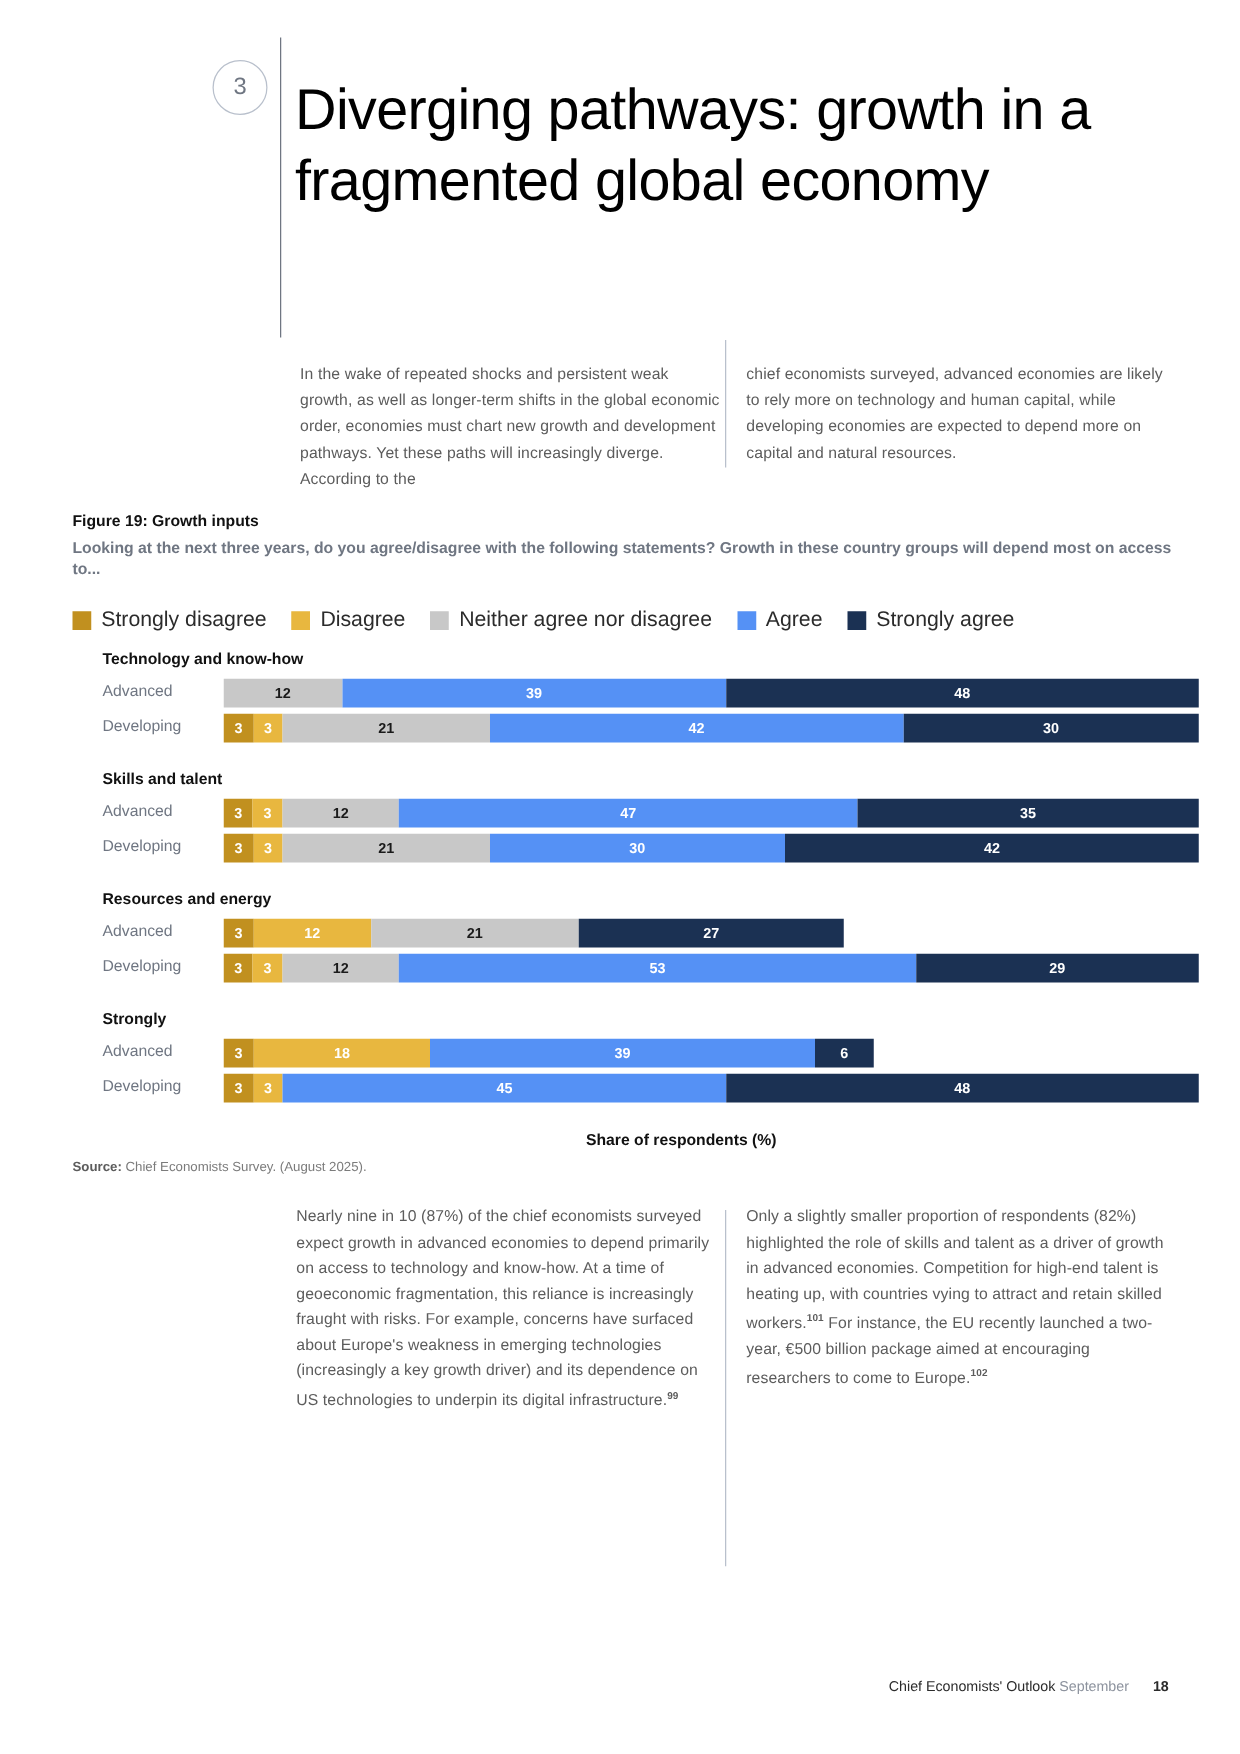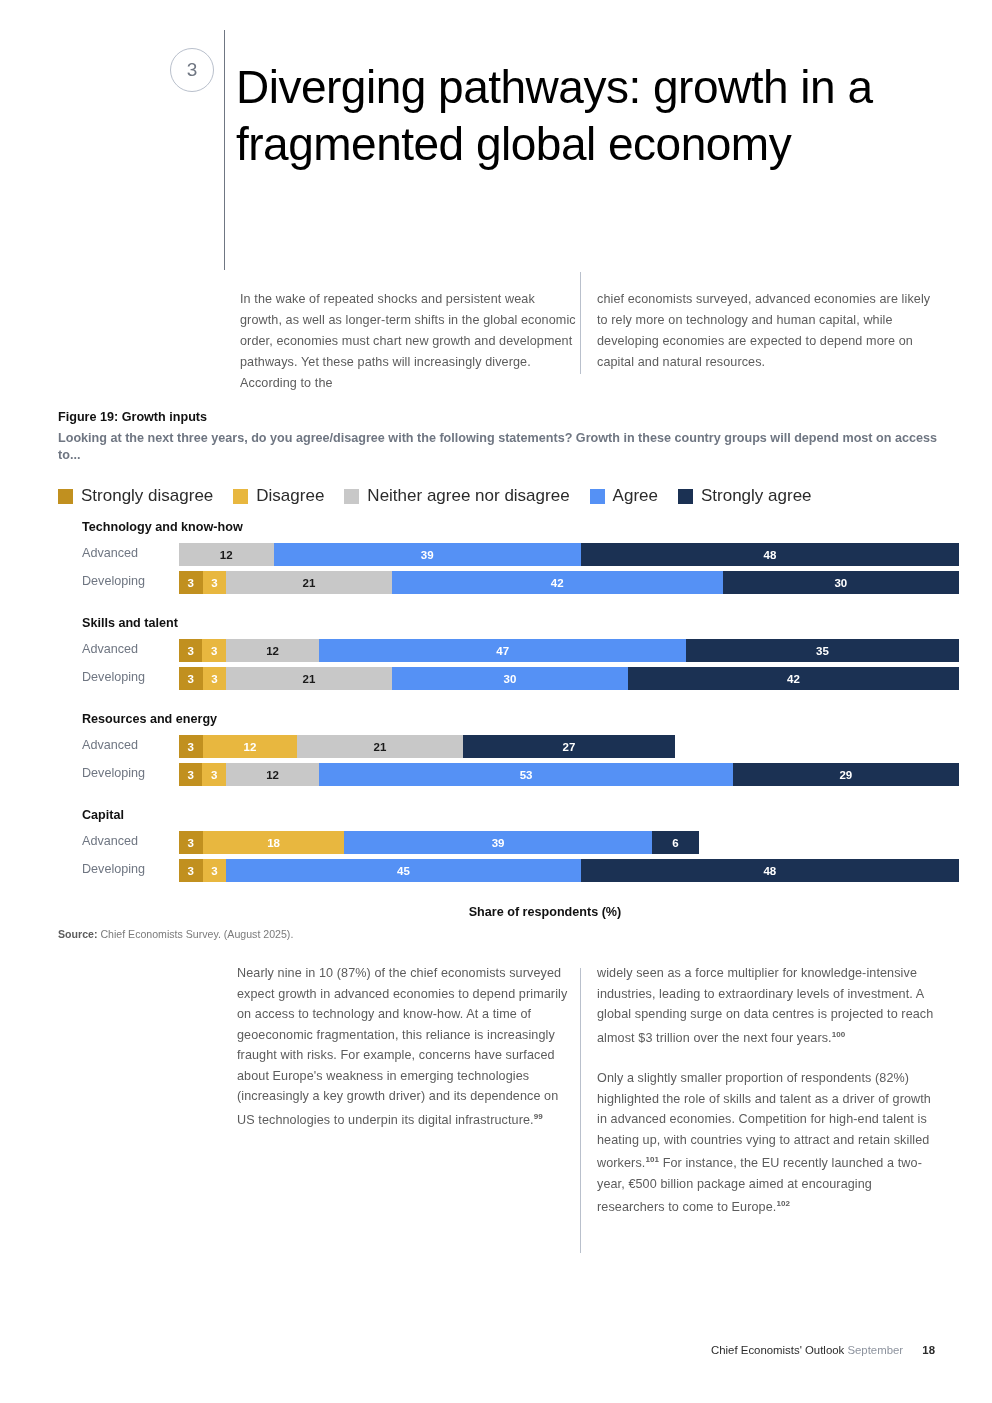--- a/index.html
+++ b/index.html
@@ -234,21 +234,21 @@
             <div class="seg" style="width: 3%; background: rgb(193, 144, 31); color: rgb(255, 255, 255);">3</div>
             <div class="seg" style="width: 3%; background: rgb(232, 183, 63); color: rgb(255, 255, 255);">3</div>
             <div class="seg" style="width: 12%; background: rgb(200, 200, 200); color: rgb(26, 26, 26);">12</div>
             <div class="seg" style="width: 53%; background: rgb(85, 145, 245); color: rgb(255, 255, 255);">53</div>
             <div class="seg" style="width: 29%; background: rgb(27, 49, 83); color: rgb(255, 255, 255);">29</div>
           </div>
         </div>
       </div>
       <div class="group-gap"></div>
       <div class="group">
-        <div class="group-title">Capital</div>
+        <div class="group-title">Strongly</div>
         <div class="row">
           <div class="row-label">Advanced</div>
           <div class="bar">
             <div class="seg" style="width: 3.0303%; background: rgb(193, 144, 31); color: rgb(255, 255, 255);">3</div>
             <div class="seg" style="width: 18.1818%; background: rgb(232, 183, 63); color: rgb(255, 255, 255);">18</div>
             <div class="seg" style="width: 39.3939%; background: rgb(85, 145, 245); color: rgb(255, 255, 255);">39</div>
             <div class="seg" style="width: 6.06061%; background: rgb(27, 49, 83); color: rgb(255, 255, 255);">6</div>
           </div>
         </div>
         <div class="row">
@@ -270,21 +270,20 @@
       <div class="source"><b>Source:</b><span> Chief Economists Survey. (August 2025).</span></div>
     </div>
 </div>
 
 <div class="body-cols">
   <div class="body-divider"></div>
   <div class="body-col left" id="body-left">
       <p><span>Nearly nine in 10 (87%) of the chief economists surveyed expect growth in advanced economies to depend primarily on access to technology and know-how. At a time of geoeconomic fragmentation, this reliance is increasingly fraught with risks. For example, concerns have surfaced about Europe's weakness in emerging technologies (increasingly a key growth driver) and its dependence on US technologies to underpin its digital infrastructure.</span><sup>99</sup></p>
     </div>
   <div class="body-col right" id="body-right">
-      <p><span>widely seen as a force multiplier for knowledge-intensive industries, leading to extraordinary levels of investment. A global spending surge on data centres is projected to reach almost $3 trillion over the next four years.</span><sup>100</sup></p>
       <p><span>Only a slightly smaller proportion of respondents (82%) highlighted the role of skills and talent as a driver of growth in advanced economies. Competition for high-end talent is heating up, with countries vying to attract and retain skilled workers.</span><sup>101</sup><span> For instance, the EU recently launched a two-year, €500 billion package aimed at encouraging researchers to come to Europe.</span><sup>102</sup></p>
     </div>
 </div>
 
 <div class="footer">
   <span>Chief Economists' Outlook</span>
   <span class="muted">September</span>
   <span class="pageno">18</span>
 </div>
 

